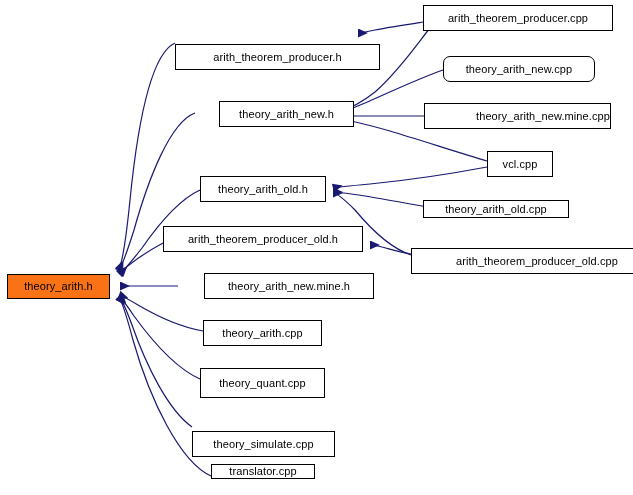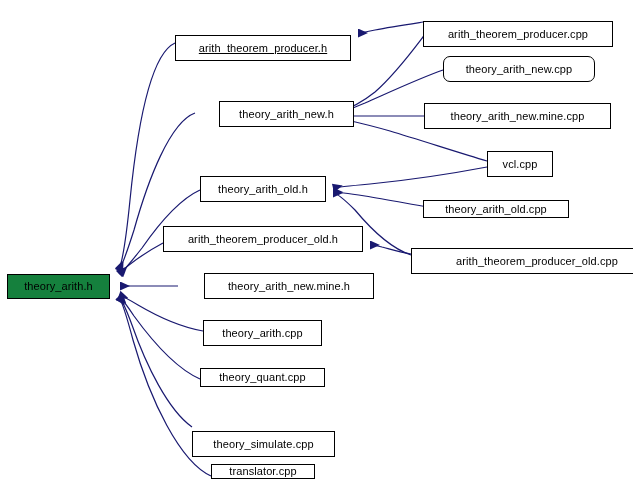--- a/index.html
+++ b/index.html
@@ -33,21 +33,21 @@
     line-height: 1;
     display: flex;
     align-items: center;
     justify-content: center;
     white-space: nowrap;
     letter-spacing: 0.1px;
     z-index: 5;
     cursor: pointer;
   }
   .node.current {
-    background: #15803d;
+    background: #f97316;
     border: 1px solid #000000;
   }
 </style>
 </head>
 <body>
 
 <div id="graph">
 
   <svg id="edges" viewBox="0 0 633 495" xmlns="http://www.w3.org/2000/svg">
     <defs>
@@ -74,33 +74,33 @@
         <path d="M 445,210 C 420,206 390,200 365,196 C 345,193 336,192 333,192" marker-end="url(#ah)"></path>
         <path d="M 411,255 C 390,248 370,228 355,210 C 343,198 336,193 333,193" marker-end="url(#ah)"></path>
         <path d="M 411,254 C 400,252 390,249 382,247 C 375,245 372,245 370,245" marker-end="url(#ah)"></path>
       </g>
   </svg>
 
   <div id="node-layer">
       <div class="node current" style="left: 7px; top: 274px; width: 103px; height: 25px;">
         <span>theory_arith.h</span>
       </div>
-      <div class="node" style="left: 175px; top: 35px; width: 176px; height: 26px; text-decoration: underline;">
+      <div class="node" style="left: 175px; top: 44px; width: 205px; height: 26px;">
         <span>arith_theorem_producer.h</span>
       </div>
-      <div class="node" style="left: 423px; top: 21px; width: 190px; height: 26px;">
+      <div class="node" style="left: 423px; top: 5px; width: 190px; height: 26px;">
         <span>arith_theorem_producer.cpp</span>
       </div>
       <div class="node" style="left: 195px; top: 101px; width: 135px; height: 26px; margin-left: 24px;">
         <span>theory_arith_new.h</span>
       </div>
       <div class="node" style="left: 443px; top: 56px; width: 152px; height: 26px; border-radius: 7px;">
         <span>theory_arith_new.cpp</span>
       </div>
-      <div class="node" style="left: 424px; top: 103px; width: 187px; height: 26px;">
+      <div class="node" style="left: 424px; top: 103px; width: 187px; height: 26px; justify-content: flex-end;">
         <span>theory_arith_new.mine.cpp</span>
       </div>
       <div class="node" style="left: 487px; top: 151px; width: 66px; height: 26px;">
         <span>vcl.cpp</span>
       </div>
       <div class="node" style="left: 200px; top: 176px; width: 126px; height: 26px; align-items: center;">
         <span>theory_arith_old.h</span>
       </div>
       <div class="node" style="left: 423px; top: 200px; width: 146px; height: 18px;">
         <span>theory_arith_old.cpp</span>
@@ -110,21 +110,21 @@
       </div>
       <div class="node" style="left: 411px; top: 248px; width: 252px; height: 26px;">
         <span>arith_theorem_producer_old.cpp</span>
       </div>
       <div class="node" style="left: 178px; top: 273px; width: 170px; height: 26px; margin-left: 26px;">
         <span>theory_arith_new.mine.h</span>
       </div>
       <div class="node" style="left: 203px; top: 320px; width: 119px; height: 26px;">
         <span>theory_arith.cpp</span>
       </div>
-      <div class="node" style="left: 200px; top: 368px; width: 125px; height: 19px;">
+      <div class="node" style="left: 200px; top: 368px; width: 125px; height: 30px;">
         <span>theory_quant.cpp</span>
       </div>
       <div class="node" style="left: 192px; top: 416px; width: 143px; height: 26px; margin-top: 15px;">
         <span>theory_simulate.cpp</span>
       </div>
       <div class="node" style="left: 211px; top: 464px; width: 104px; height: 15px;">
         <span>translator.cpp</span>
       </div>
     </div>
 

